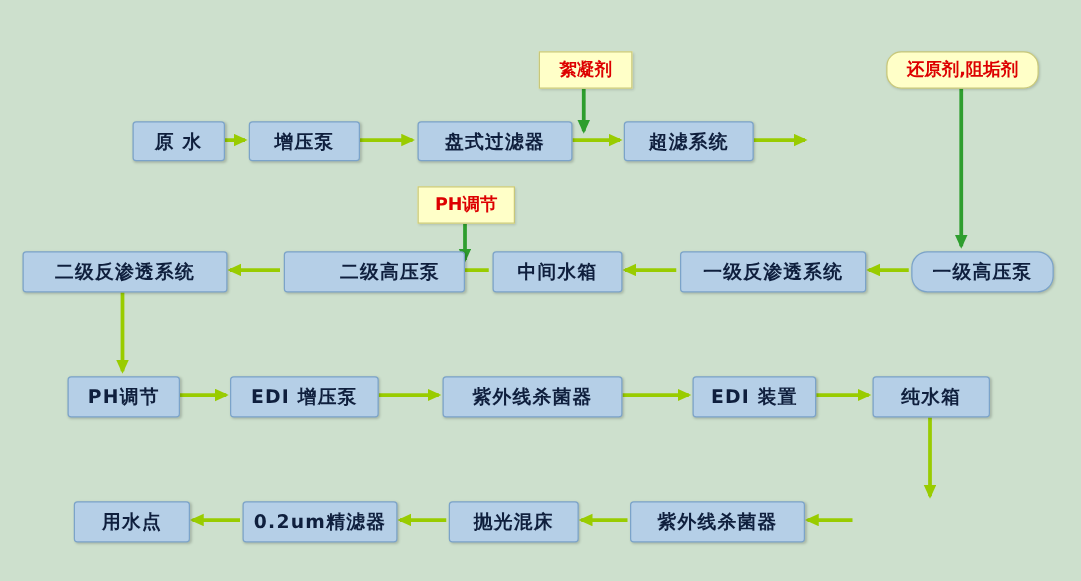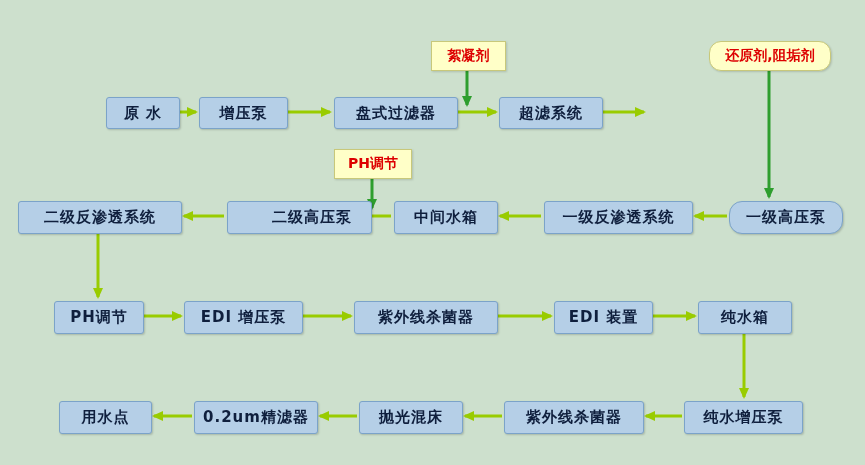--- a/index.html
+++ b/index.html
@@ -106,19 +106,18 @@
   <div class="node" style="left:394px;top:201px;width:102px;height:31px;">中间水箱</div>
   <div class="node" style="left:227px;top:201px;width:118px;height:31px;padding-left:25px;">二级高压泵</div>
   <div class="node" style="left:18px;top:201px;width:162px;height:31px;">二级反渗透系统</div>
 
   <div class="node" style="left:54px;top:301px;width:88px;height:31px;">PH调节</div>
   <div class="node" style="left:184px;top:301px;width:117px;height:31px;">EDI 增压泵</div>
   <div class="node" style="left:354px;top:301px;width:142px;height:31px;">紫外线杀菌器</div>
   <div class="node" style="left:698px;top:301px;width:92px;height:31px;">纯水箱</div>
   <div class="node" style="left:554px;top:301px;width:97px;height:31px;">EDI 装置</div>
 
-  <div class="node" style="left:684px;top:401px;width:117px;height:31px;">纯水增压泵</div>
   <div class="node" style="left:504px;top:401px;width:138px;height:31px;">紫外线杀菌器</div>
   <div class="node" style="left:359px;top:401px;width:102px;height:31px;">抛光混床</div>
   <div class="node" style="left:194px;top:401px;width:122px;height:31px;">0.2um精滤器</div>
   <div class="node" style="left:59px;top:401px;width:91px;height:31px;">用水点</div>
 
 </div>
 
 </body></html>

